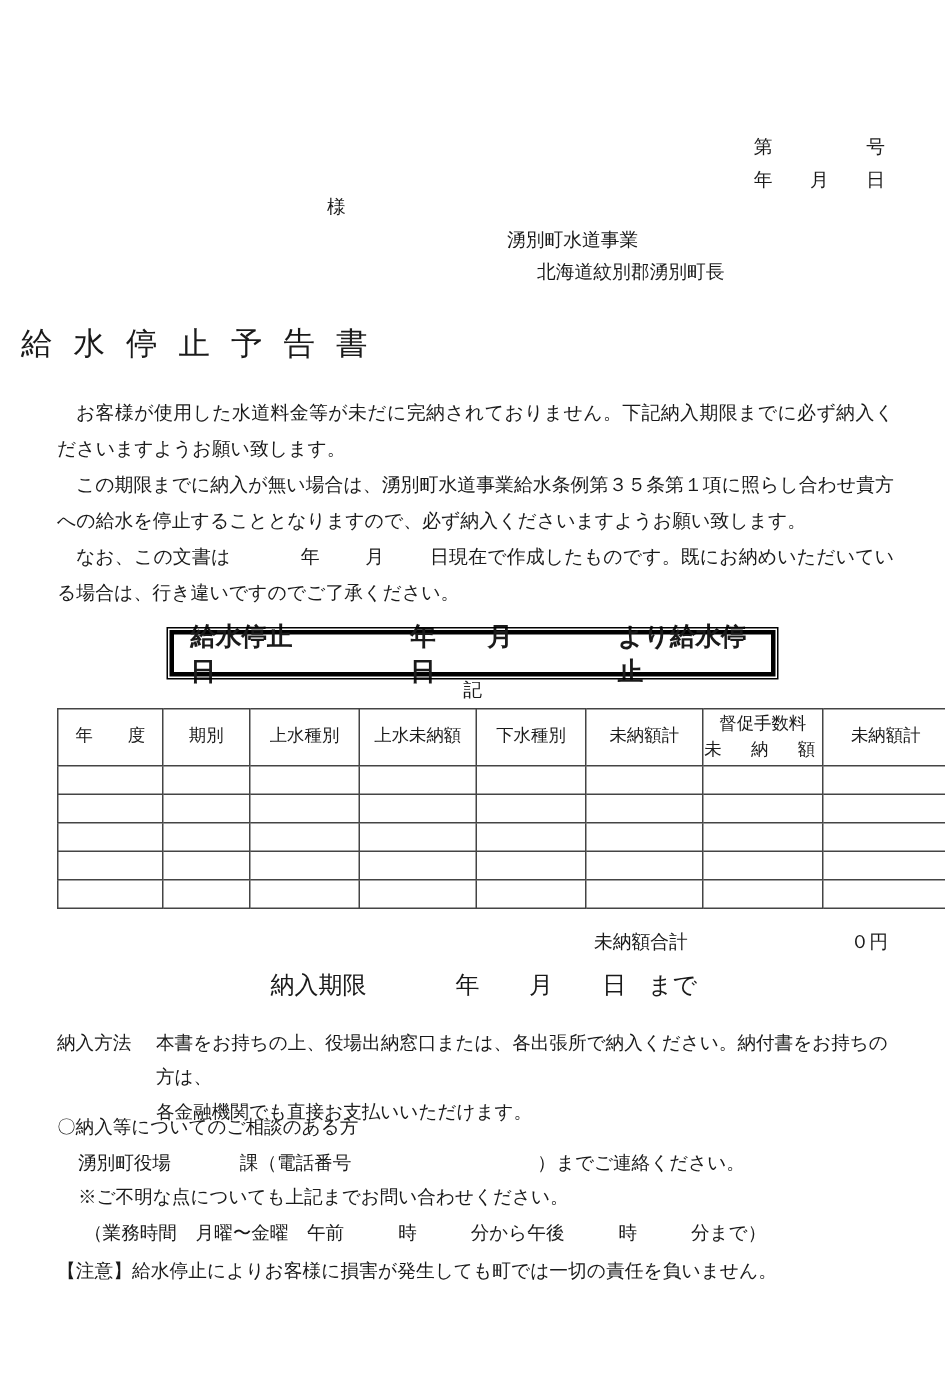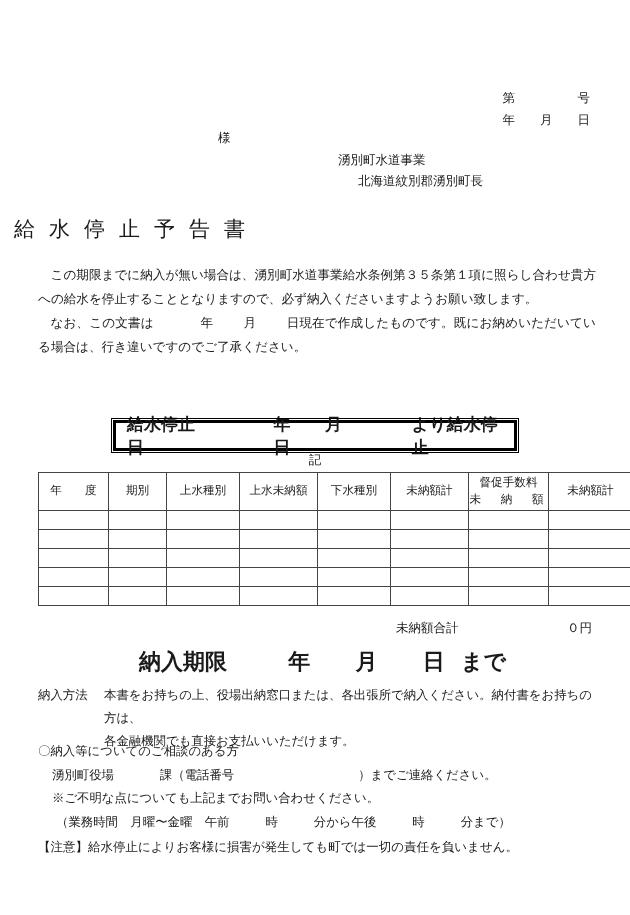--- a/index.html
+++ b/index.html
@@ -195,22 +195,22 @@
     top: 0;
   }
 
   
   .duedate {
     position: absolute;
     left: 0;
     right: 0;
     top: 647px;
     text-align: center;
-    font-weight: bold;
-    font-size: 22px;
+    font-weight: normal;
+    font-size: 16px;
     font-family: "Liberation Sans", "DejaVu Sans", sans-serif;
     padding-left: 15px;
   }
   .duedate .lbl {
     margin-right: 55px;
   }
   .duedate .sp {
     display: inline-block;
     width: 1.5em;
   }
@@ -276,20 +276,21 @@
   <div class="addressee">様</div>
 
   <div class="issuer">
     <span>湧別町水道事業</span>
     <span class="line2">北海道紋別郡湧別町長</span>
   </div>
 
   <div class="doc-title">給水停止予告書</div>
 
   <div class="body-text">
+    <p>お客様が使用した水道料金等が未だに完納されておりません。下記納入期限までに必ず納入くださいますようお願い致します。</p>
     <p>この期限までに納入が無い場合は、湧別町水道事業給水条例第３５条第１項に照らし合わせ貴方への給水を停止することとなりますので、必ず納入くださいますようお願い致します。</p>
     <p>
       <span>なお、この文書は</span>
       <span class="gap-s"></span>
       <span>年</span>
       <span class="gap-xs"></span>
       <span>月</span>
       <span class="gap-xs"></span>
       <span>日現在で作成したものです。既にお納めいただいている場合は、行き違いですのでご了承ください。</span>
     </p>

